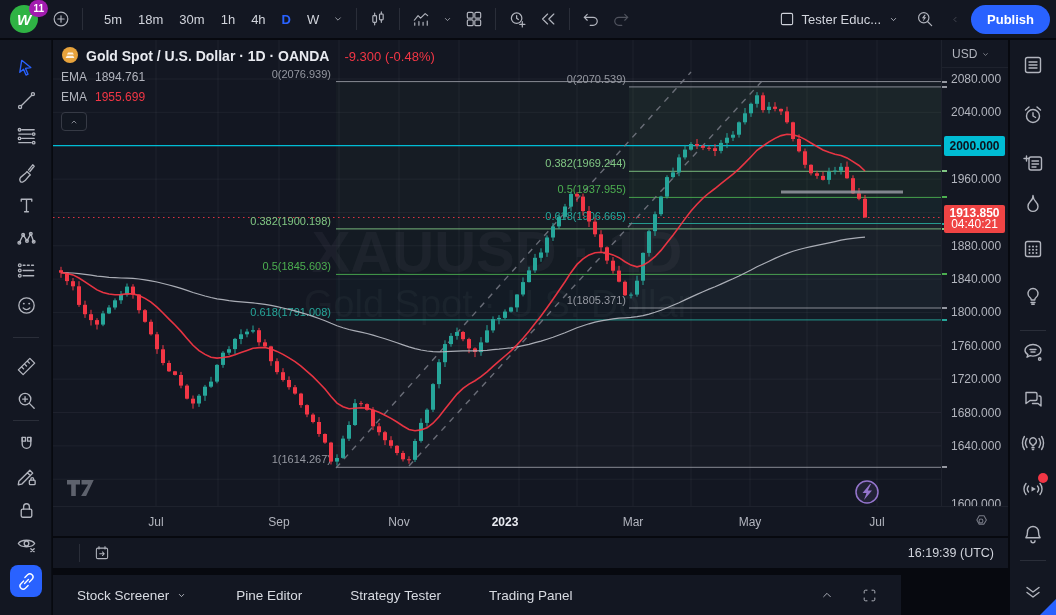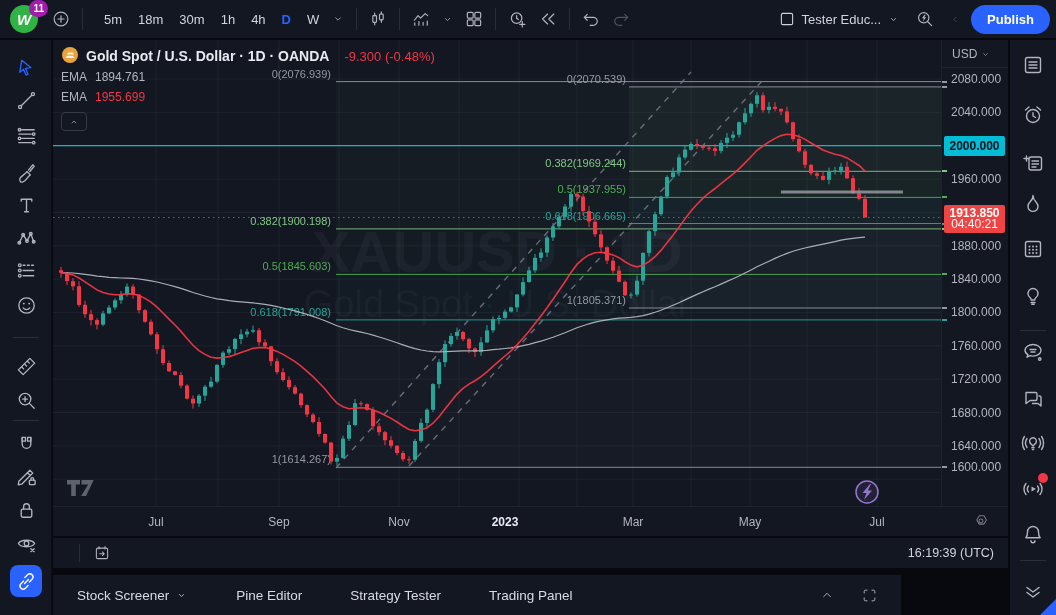--- a/index.html
+++ b/index.html
@@ -694,21 +694,21 @@
         <div class="p-tick" style="top:105.7px">2000.000</div>
         <div class="p-tick" style="top:139.1px">1960.000</div>
         <div class="p-tick" style="top:172.4px">1920.000</div>
         <div class="p-tick" style="top:205.8px">1880.000</div>
         <div class="p-tick" style="top:239.1px">1840.000</div>
         <div class="p-tick" style="top:272.4px">1800.000</div>
         <div class="p-tick" style="top:305.8px">1760.000</div>
         <div class="p-tick" style="top:339.1px">1720.000</div>
         <div class="p-tick" style="top:372.5px">1680.000</div>
         <div class="p-tick" style="top:405.9px">1640.000</div>
-        <div class="p-tick" style="top:427px">1600.000</div>
+        <div class="p-tick" style="top:464px">1600.000</div>
         <div class="fib-tick" style="top:40.6px;background:#9598a1"></div>
         <div class="fib-tick" style="top:187.9px;background:#81c784"></div>
         <div class="fib-tick" style="top:233.4px;background:#4caf50"></div>
         <div class="fib-tick" style="top:278.9px;background:#26a69a"></div>
         <div class="fib-tick" style="top:426.3px;background:#9598a1"></div>
         <div class="fib-tick" style="top:45.9px;background:#9598a1"></div>
         <div class="fib-tick" style="top:130.3px;background:#81c784"></div>
         <div class="fib-tick" style="top:156.4px;background:#4caf50"></div>
         <div class="fib-tick" style="top:182.5px;background:#26a69a"></div>
         <div class="fib-tick" style="top:267.0px;background:#9598a1"></div>

